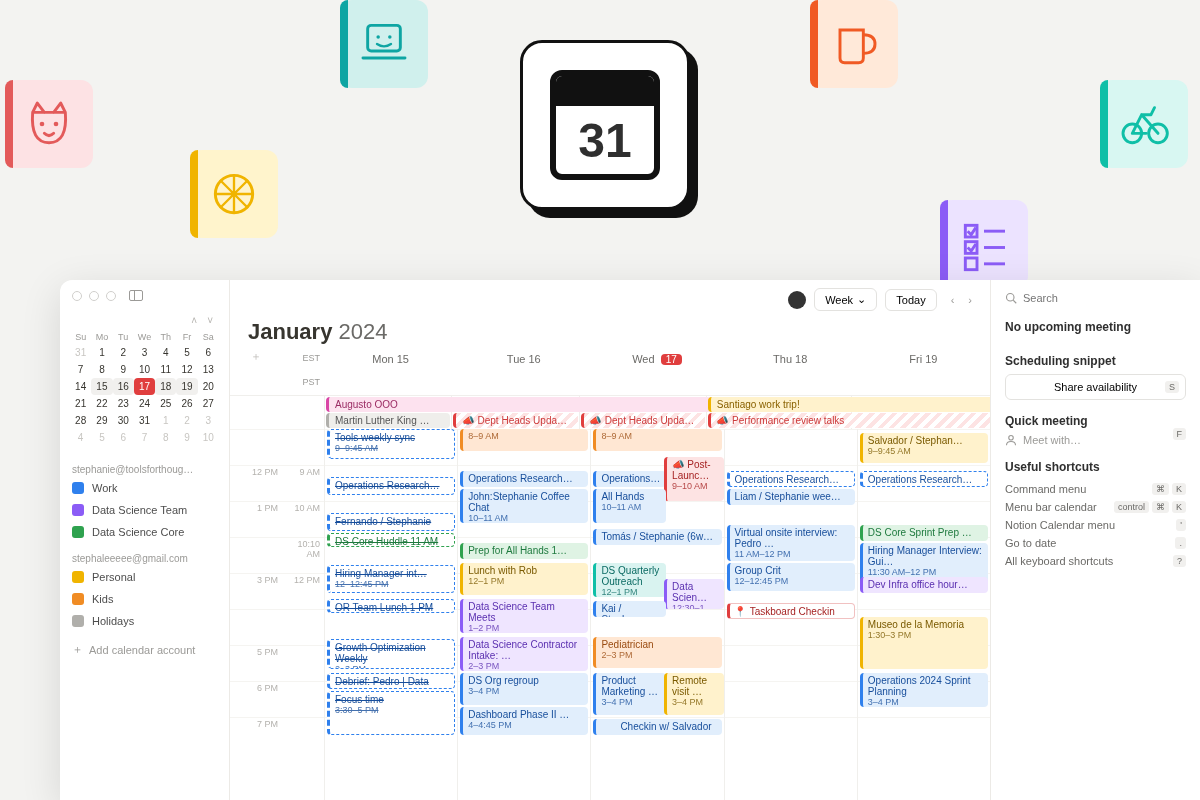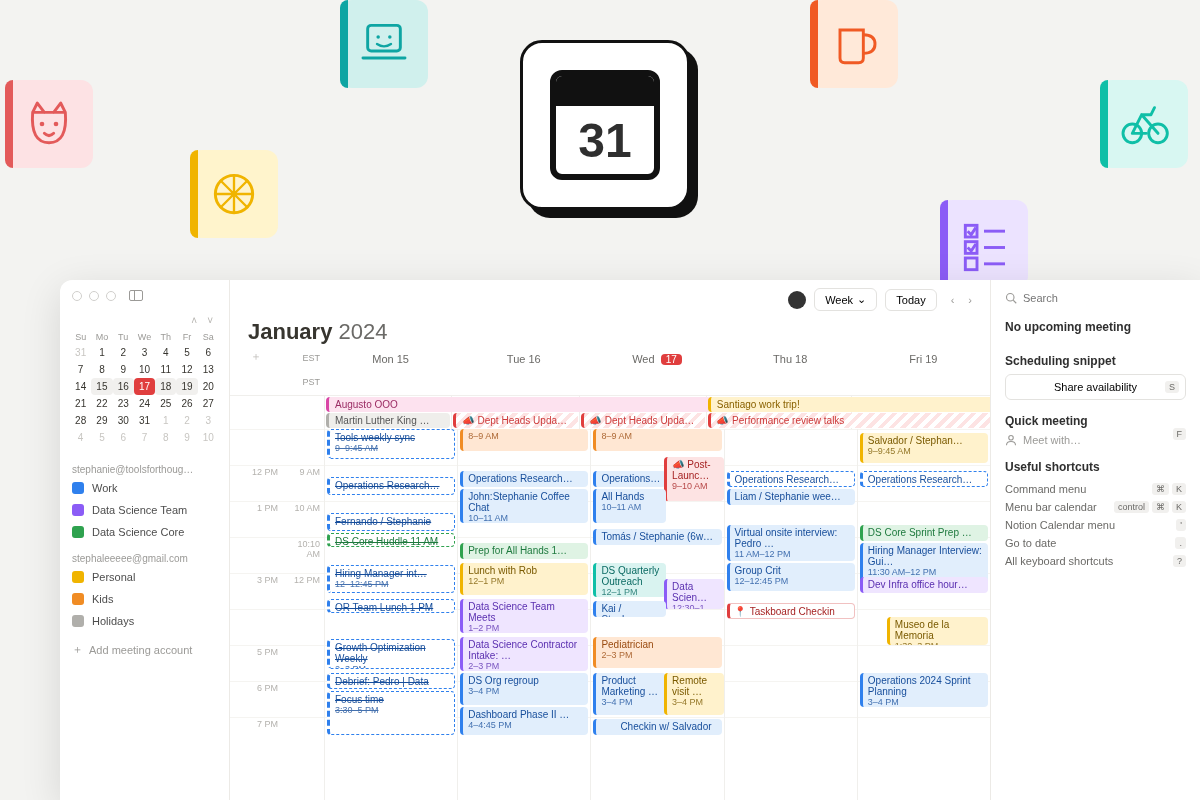--- a/index.html
+++ b/index.html
@@ -287,21 +287,21 @@
           <span>Kids</span>
         </div>
         <div class="cal-item">
           <span class="sw" style="background: rgb(176, 175, 171);"></span>
           <span>Holidays</span>
         </div>
       </div>
 
     <div class="add-acct">
       <span>＋</span>
-      <span>Add meeting account</span>
+      <span>Add calendar account</span>
     </div>
   </div>
 
   <div class="center">
     <div class="topbar">
       <div class="avatar"></div>
       <button class="btn">
         <span>Week</span>
         <span>⌄</span>
       </button>
@@ -476,21 +476,21 @@
           <div class="trow" style="border-color: rgb(245, 244, 241);"></div>
           <div class="trow" style="border-color: rgb(245, 244, 241);"></div>
           <div class="trow" style="border-color: rgb(245, 244, 241);"></div>
           <div class="trow" style="border-color: rgb(245, 244, 241);"></div>
           <div class="trow" style="border-color: rgb(245, 244, 241);"></div>
           <div class="ev c-yellow" style="top: 4px; height: 30px;"><span>Salvador / Stephan…</span><span class="t">9–9:45 AM</span></div>
           <div class="ev c-blue dashed" style="top: 42px; height: 16px;"><span>Operations Research…</span></div>
           <div class="ev c-green" style="top: 96px; height: 16px;"><span>DS Core Sprint Prep …</span></div>
           <div class="ev c-blue" style="top: 114px; height: 44px;"><span>Hiring Manager Interview: Gui…</span><span class="t">11:30 AM–12 PM</span></div>
           <div class="ev c-purple" style="top: 148px; height: 16px;"><span>Dev Infra office hour…</span></div>
-          <div class="ev c-yellow" style="top: 188px; height: 28px; margin-left: 27px;"><span>Museo de la Memoria</span><span class="t">1:30–3 PM</span></div>
+          <div class="ev c-yellow" style="top: 188px; height: 52px;"><span>Museo de la Memoria</span><span class="t">1:30–3 PM</span></div>
           <div class="ev c-blue" style="top: 244px; height: 34px;"><span>Operations 2024 Sprint Planning</span><span class="t">3–4 PM</span></div>
         </div>
     </div>
   </div>
 
   <div class="right">
     <div class="search">
       <svg viewBox="0 0 16 16">
           <circle cx="7" cy="7" r="5" stroke="#9b9a97" stroke-width="1.5" fill="none"></circle>
           <line x1="11" y1="11" x2="15" y2="15" stroke="#9b9a97" stroke-width="1.5"></line>

